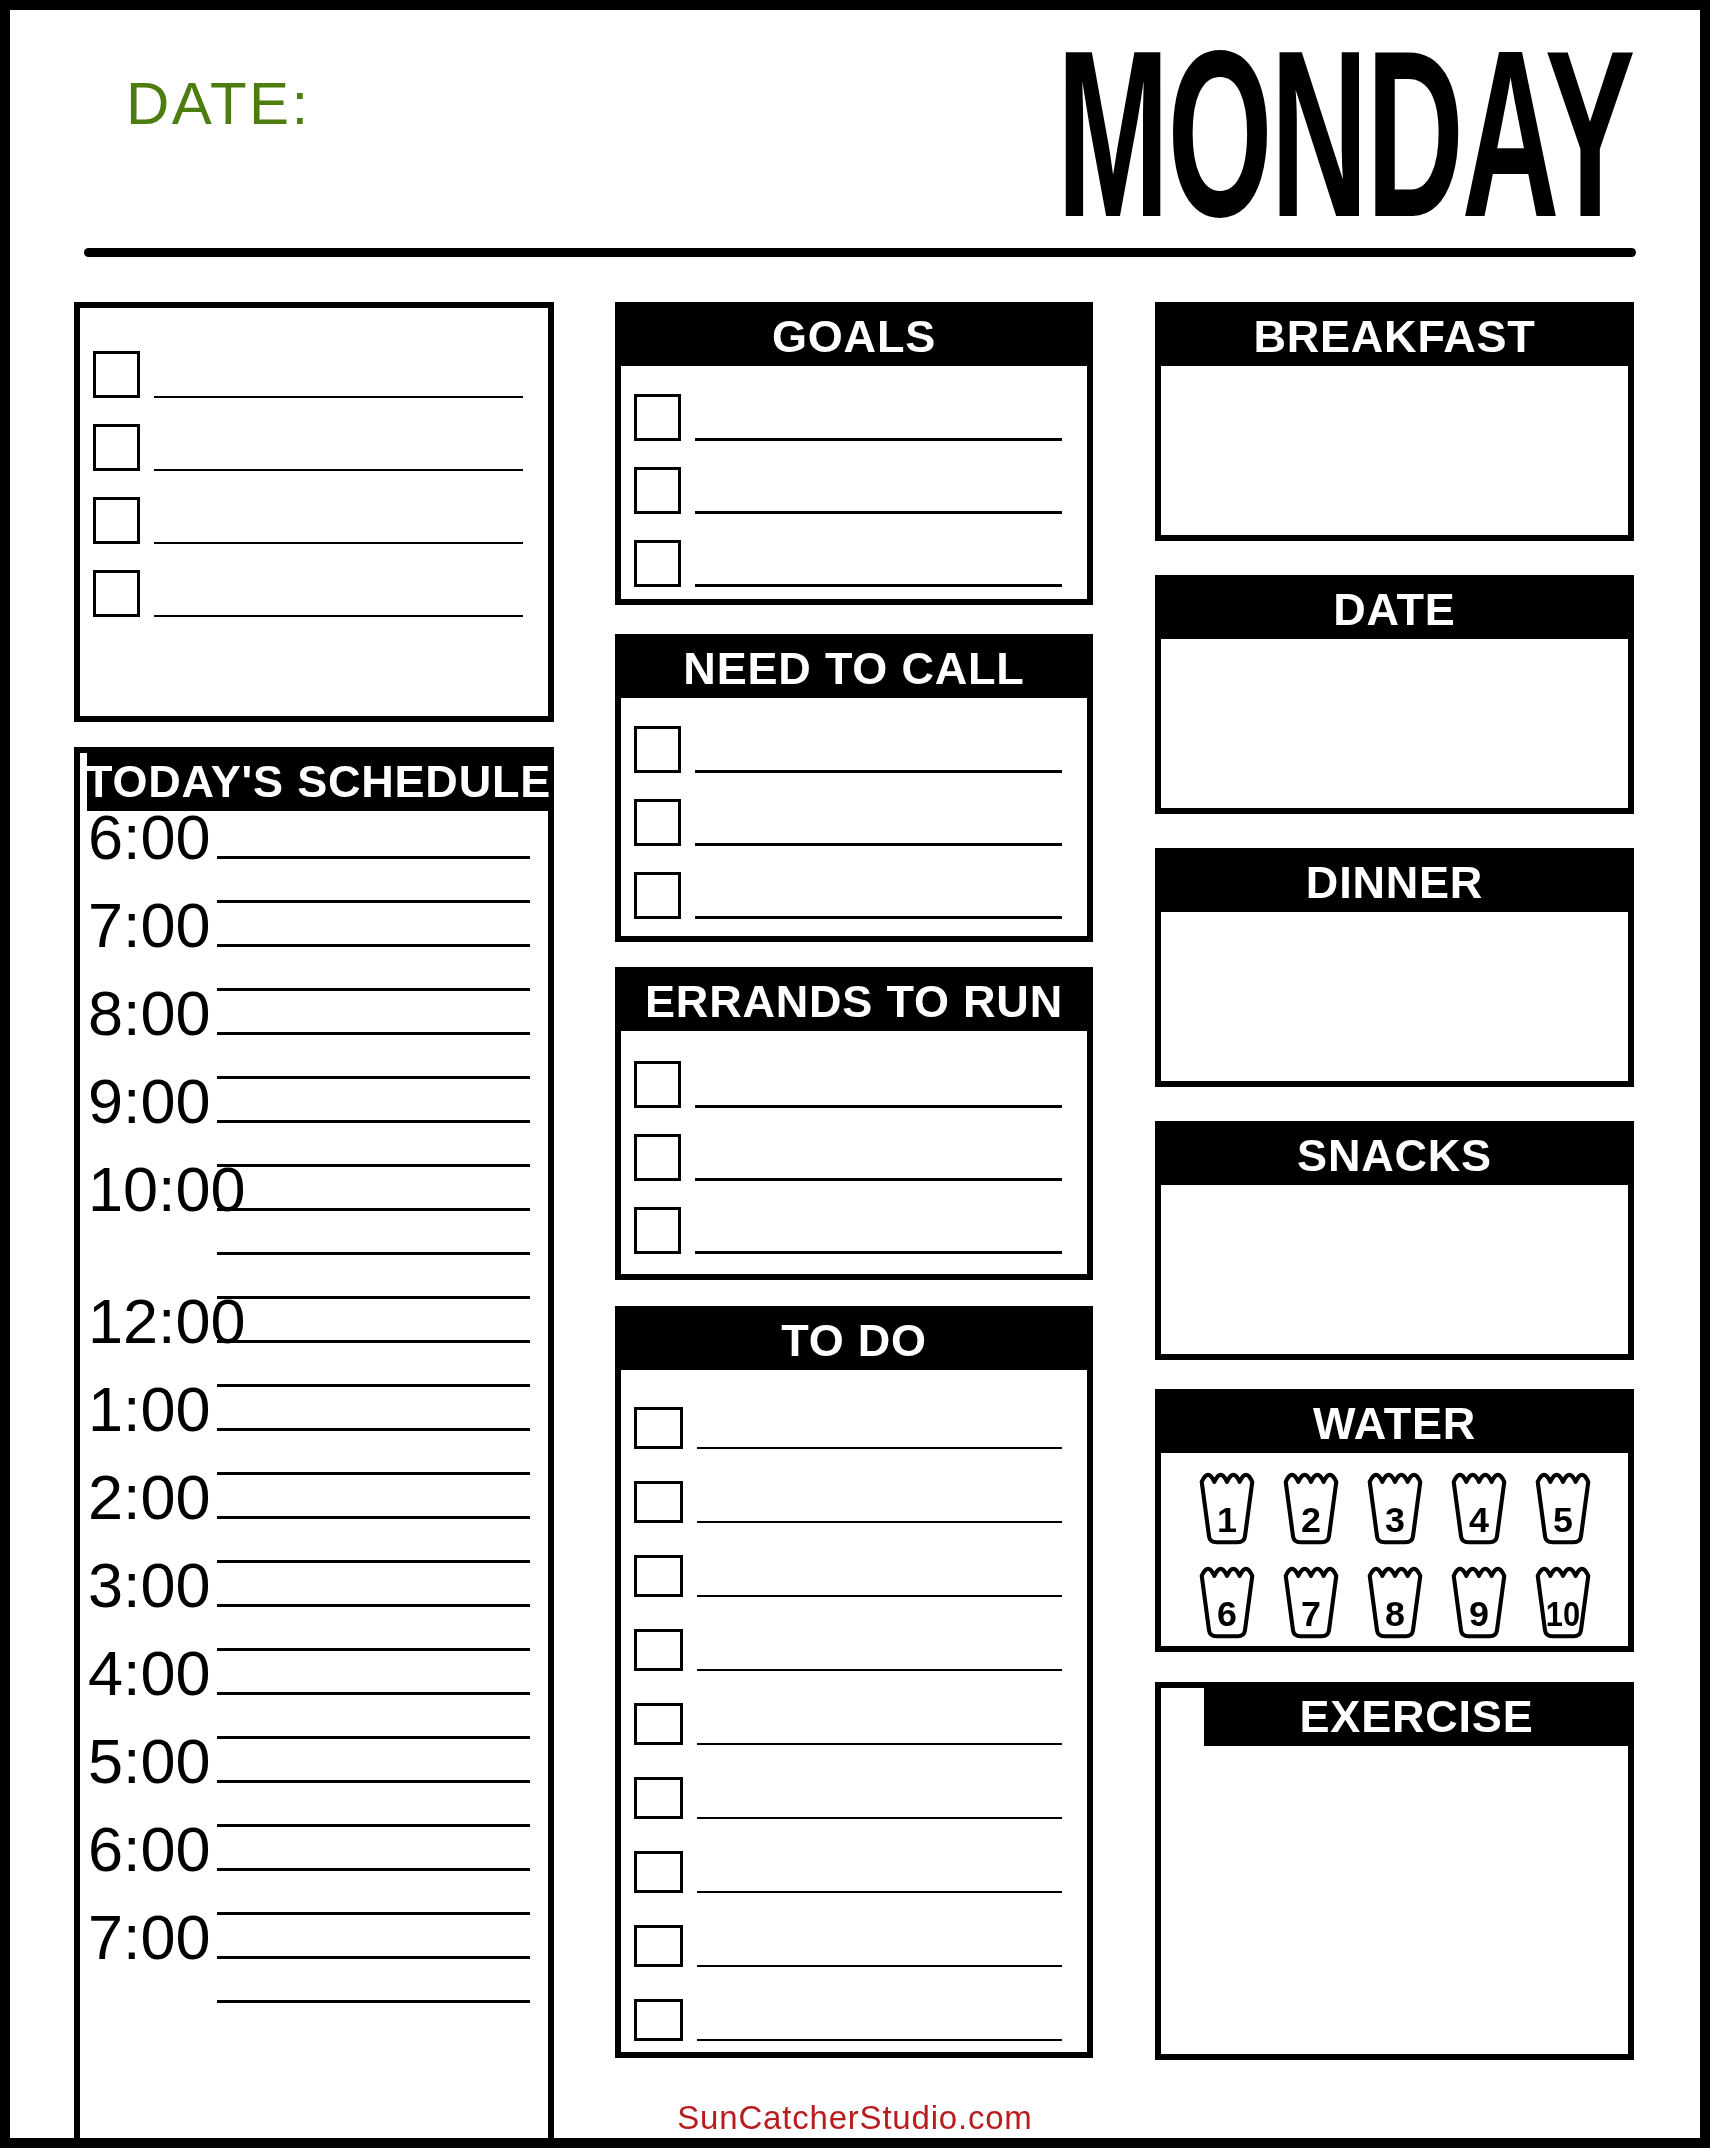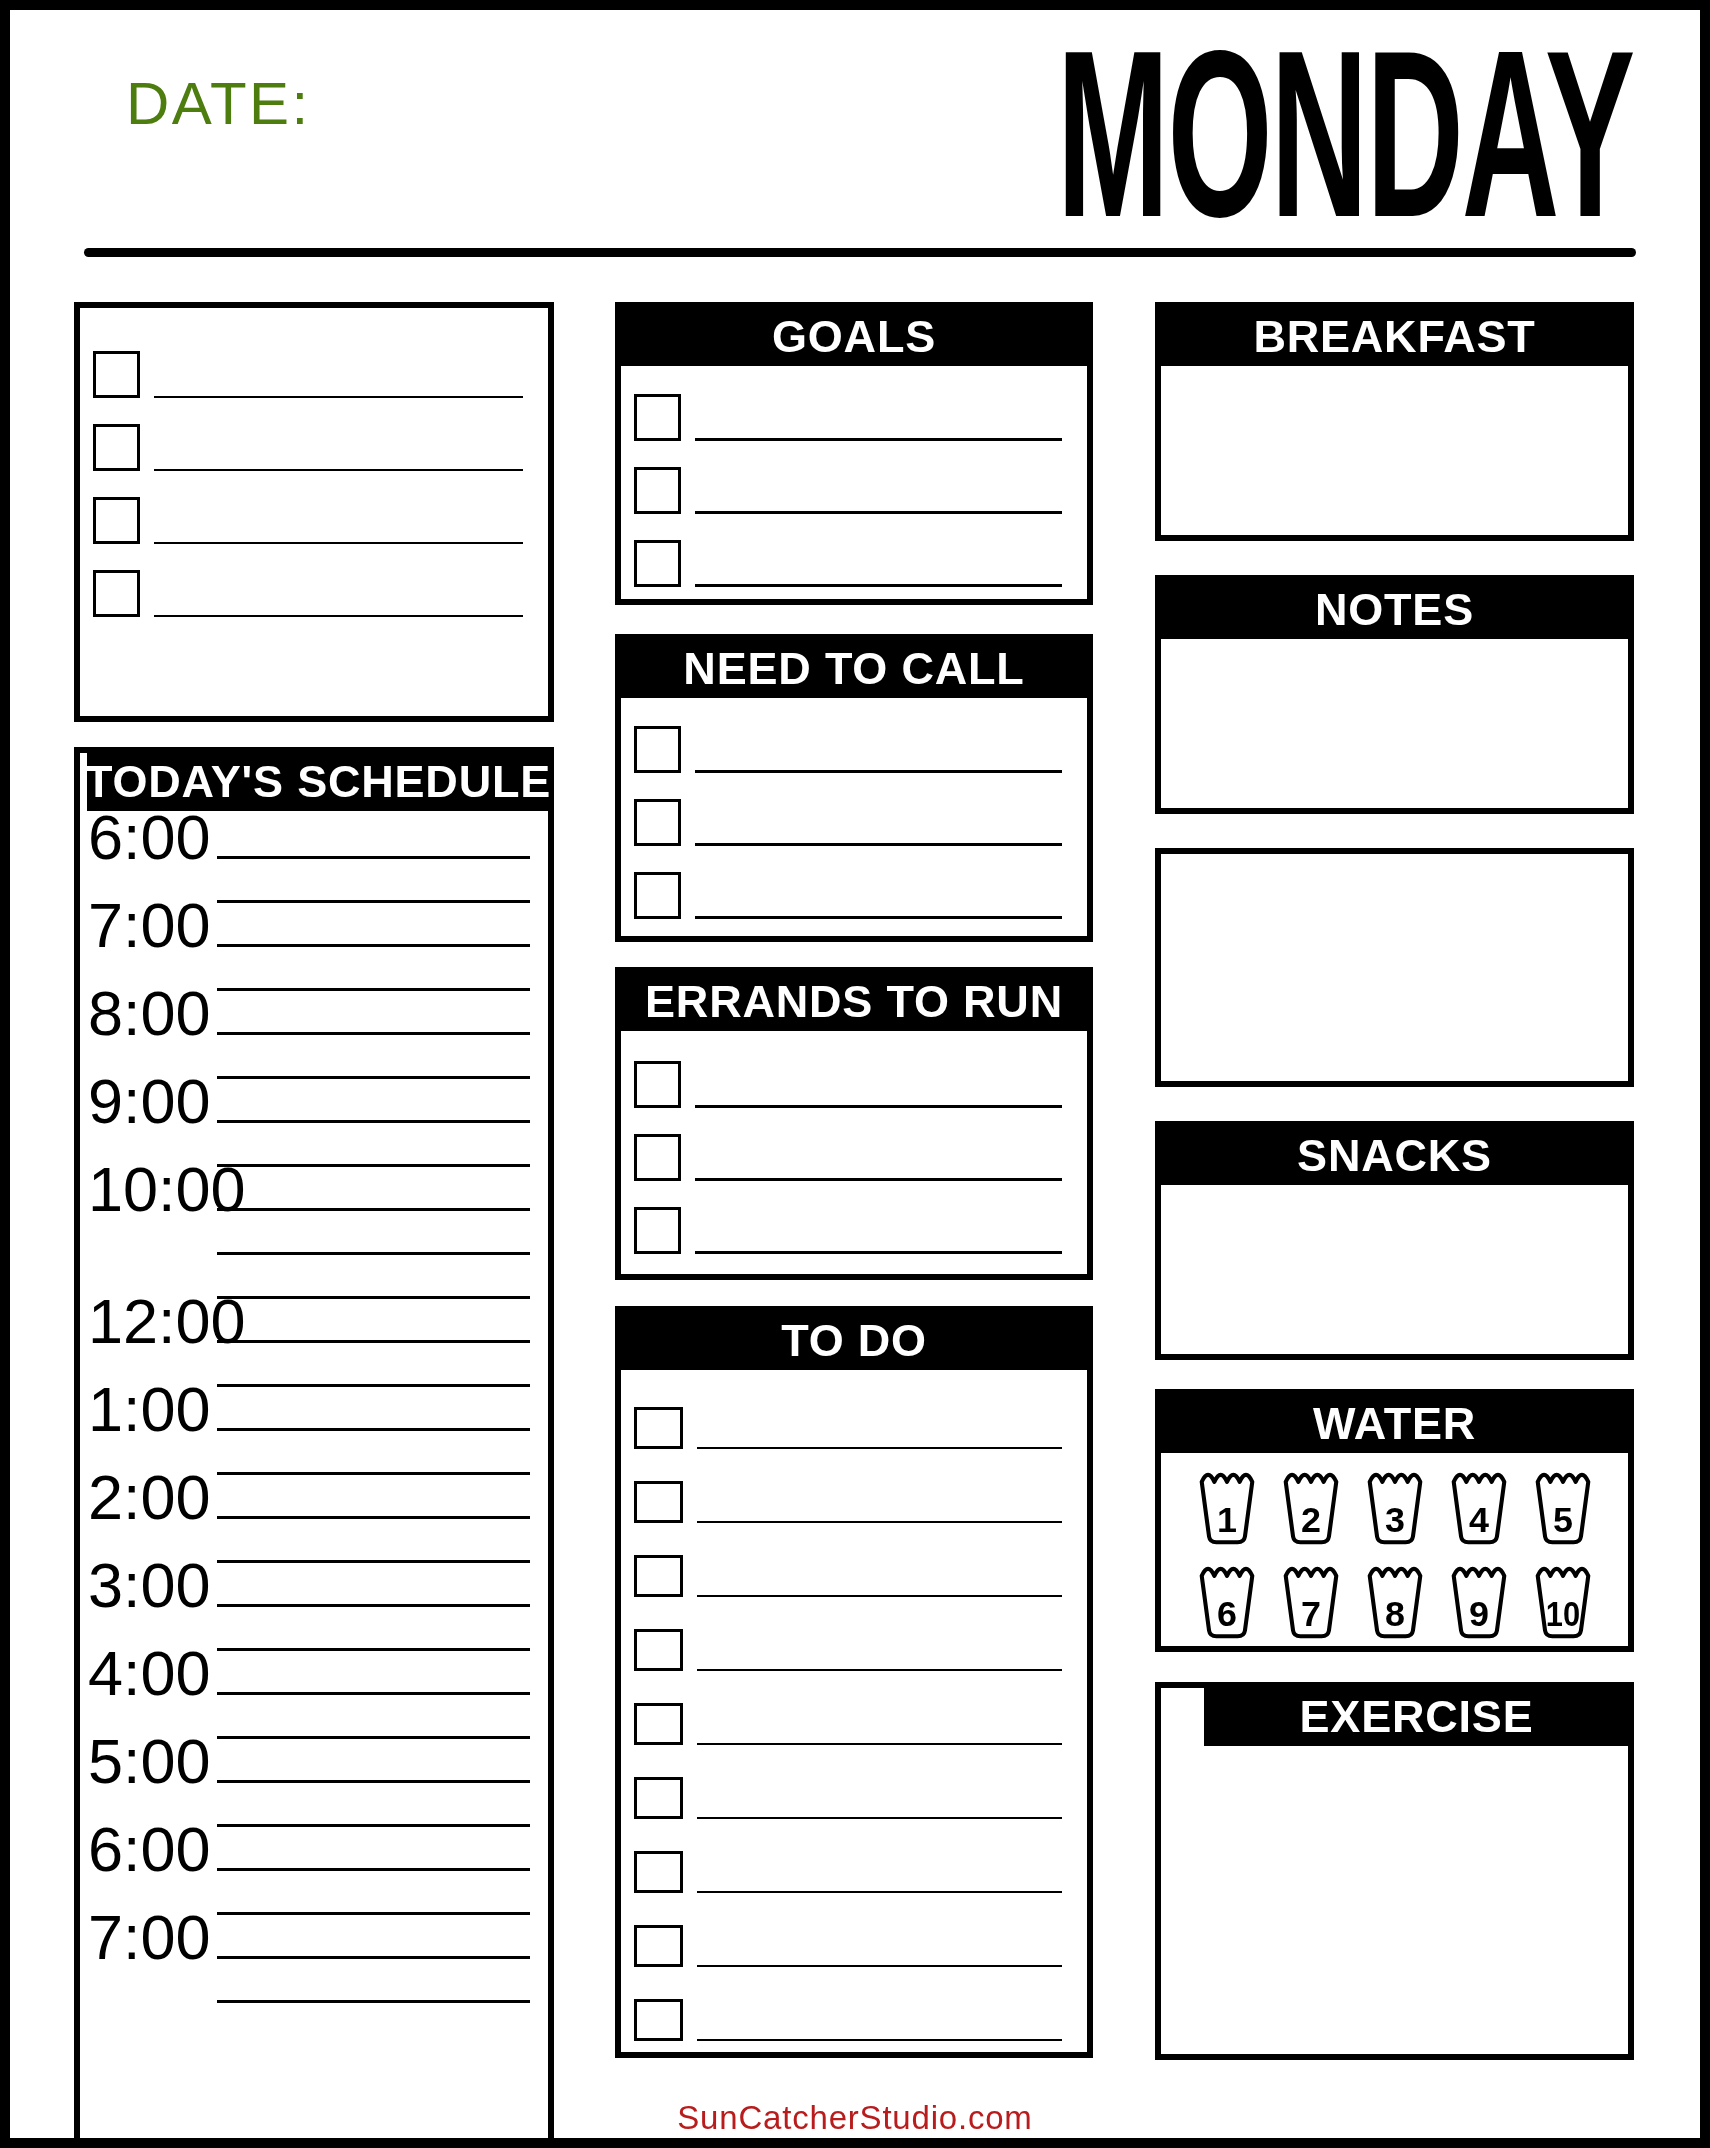--- a/index.html
+++ b/index.html
@@ -342,26 +342,29 @@
   <div class="col col-right">
     <div class="box mb40" style="height:239px;">
       <div class="box-h">
         <span>BREAKFAST</span>
       </div>
       <div class="box-body" style="height:167px;"></div>
     </div>
 
     <div class="box mb40" style="height:239px;">
       <div class="box-h">
-        <span>NOTES</span>
+        <span>DATE</span>
       </div>
       <div class="box-body" style="height:167px;"></div>
     </div>
 
     <div class="box mb40" style="height:239px;">
+      <div class="box-h">
+        <span>DINNER</span>
+      </div>
       <div class="box-body" style="height:167px;"></div>
     </div>
 
     <div class="box mb35" style="height:239px;">
       <div class="box-h">
         <span>SNACKS</span>
       </div>
       <div class="box-body" style="height:167px;"></div>
     </div>
 

